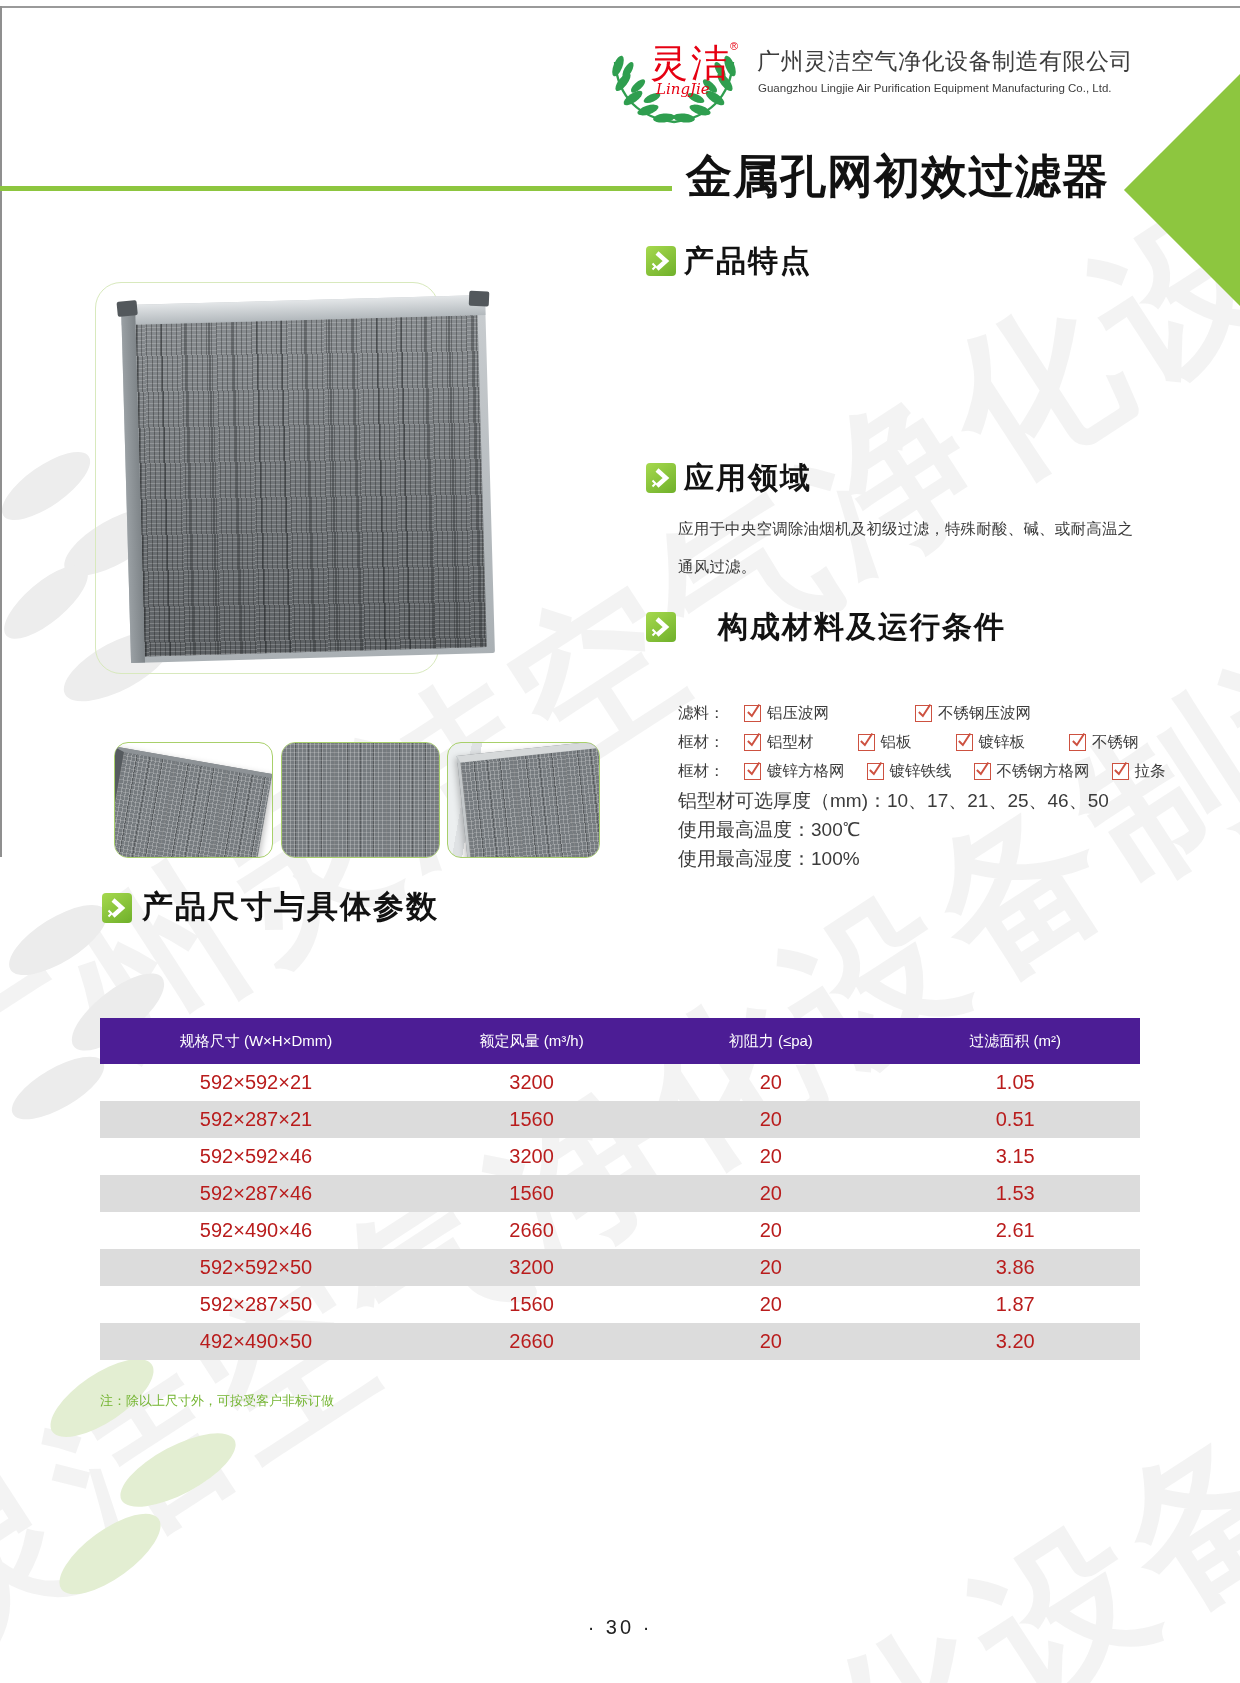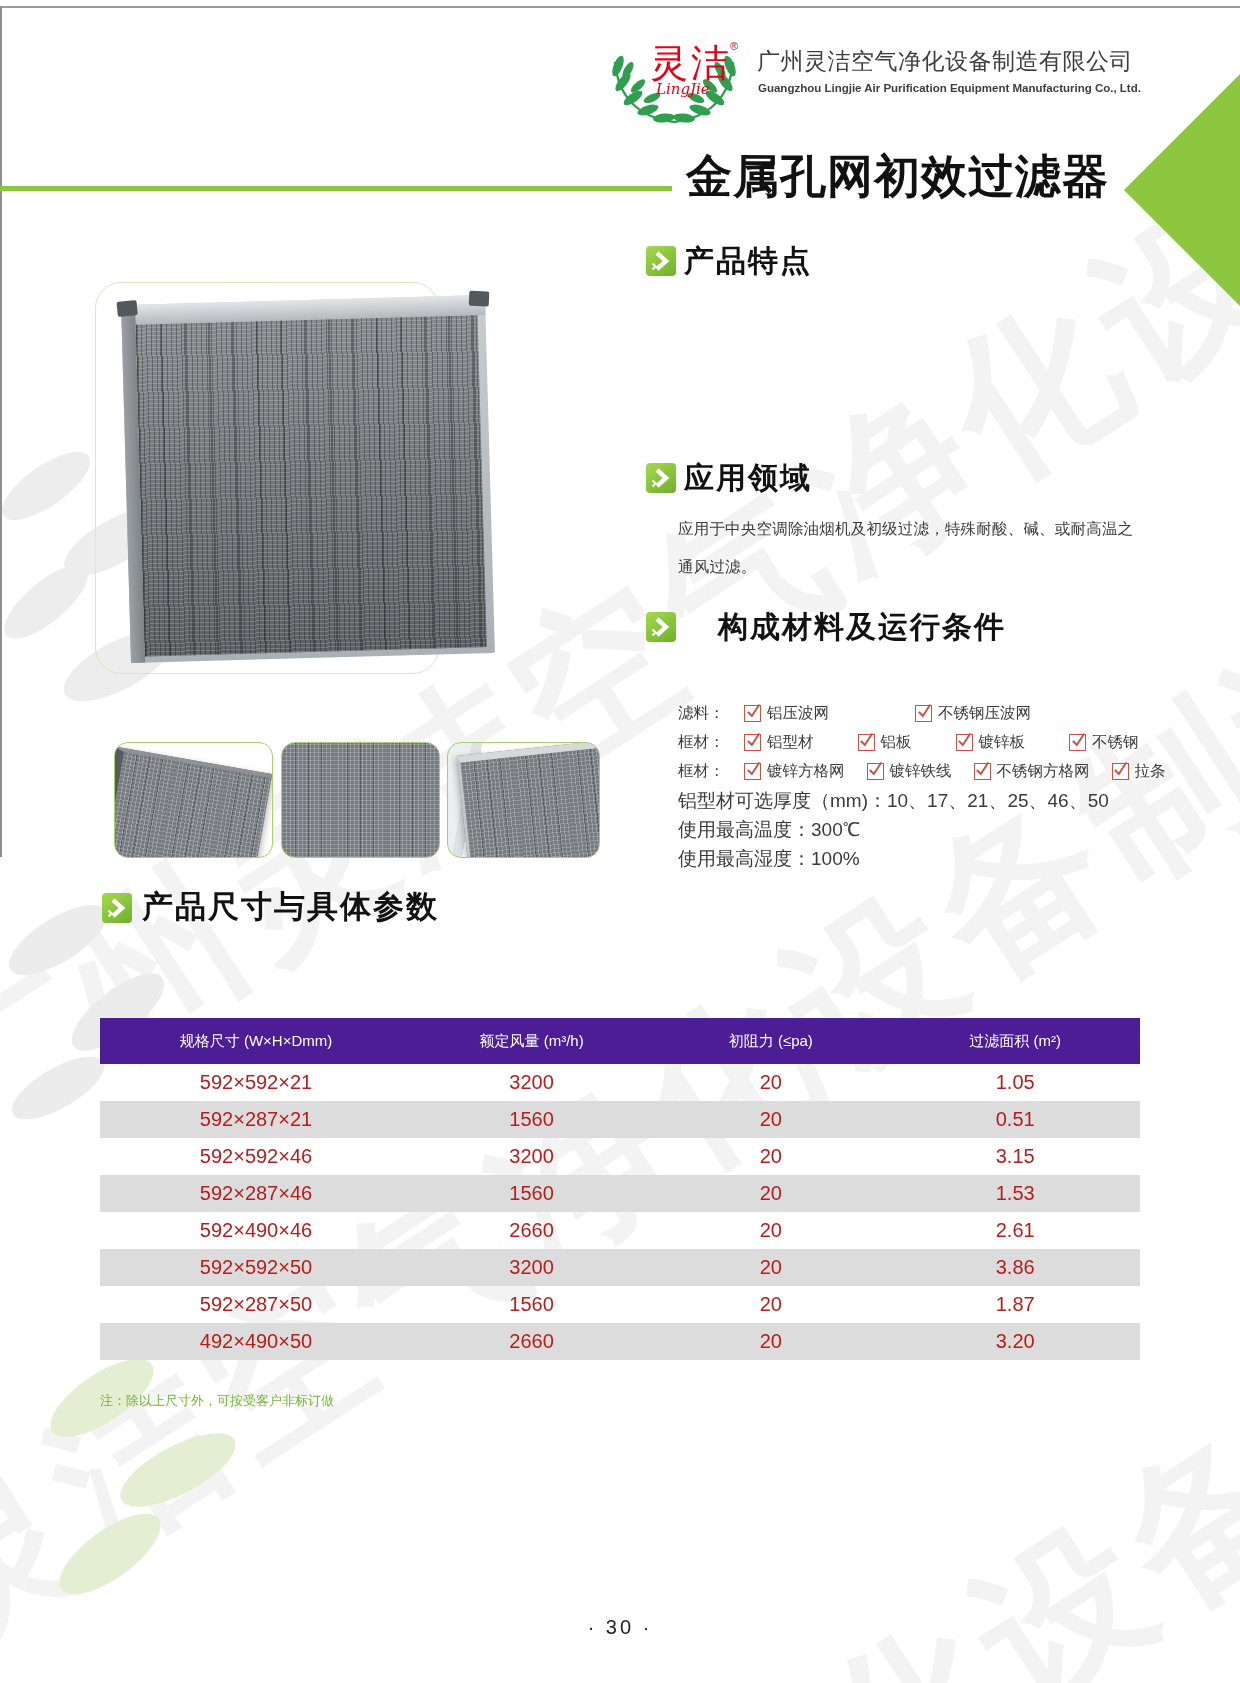--- a/index.html
+++ b/index.html
@@ -22,21 +22,21 @@
 
   
   #logo{position:absolute;left:598px;top:34px;width:162px;height:94px;}
   #logo .wreath{position:absolute;left:0;top:14px;width:152px;height:78px;}
   #logo-cn{position:absolute;left:52px;top:4px;font-weight:normal;font-size:38px;
            color:#e60012;letter-spacing:3px;font-family:"Liberation Sans",sans-serif;}
   #logo-reg{position:absolute;left:132px;top:6px;font-size:11px;color:#e60012;}
   #logo-script{position:absolute;left:58px;top:46px;font-size:15px;color:#e60012;
                font-style:italic;font-family:"DejaVu Serif",serif;text-align:center;}
   #company-cn{position:absolute;left:757px;top:46px;font-size:23px;color:#3d3d3d;letter-spacing:0.5px;}
-  #company-en{position:absolute;left:758px;top:82px;font-size:11.5px;font-weight:bold;color:#3d3d3d;}
+  #company-en{position:absolute;left:758px;top:82px;font-size:11.5px;font-weight:normal;color:#3d3d3d;}
 
   
   #green-line{position:absolute;left:0;top:186px;width:672px;height:5px;background:#8dc63f;}
   #page-title{position:absolute;left:686px;top:146px;font-weight:bold;font-size:46px;color:#111;
               letter-spacing:1px;font-family:"DejaVu Serif",serif;}
   #diamond{position:absolute;left:1160px;top:103px;width:174px;height:174px;background:#8dc63f;
            transform:rotate(45deg);}
 
   
   #main-outline{position:absolute;left:95px;top:282px;width:342px;height:390px;

